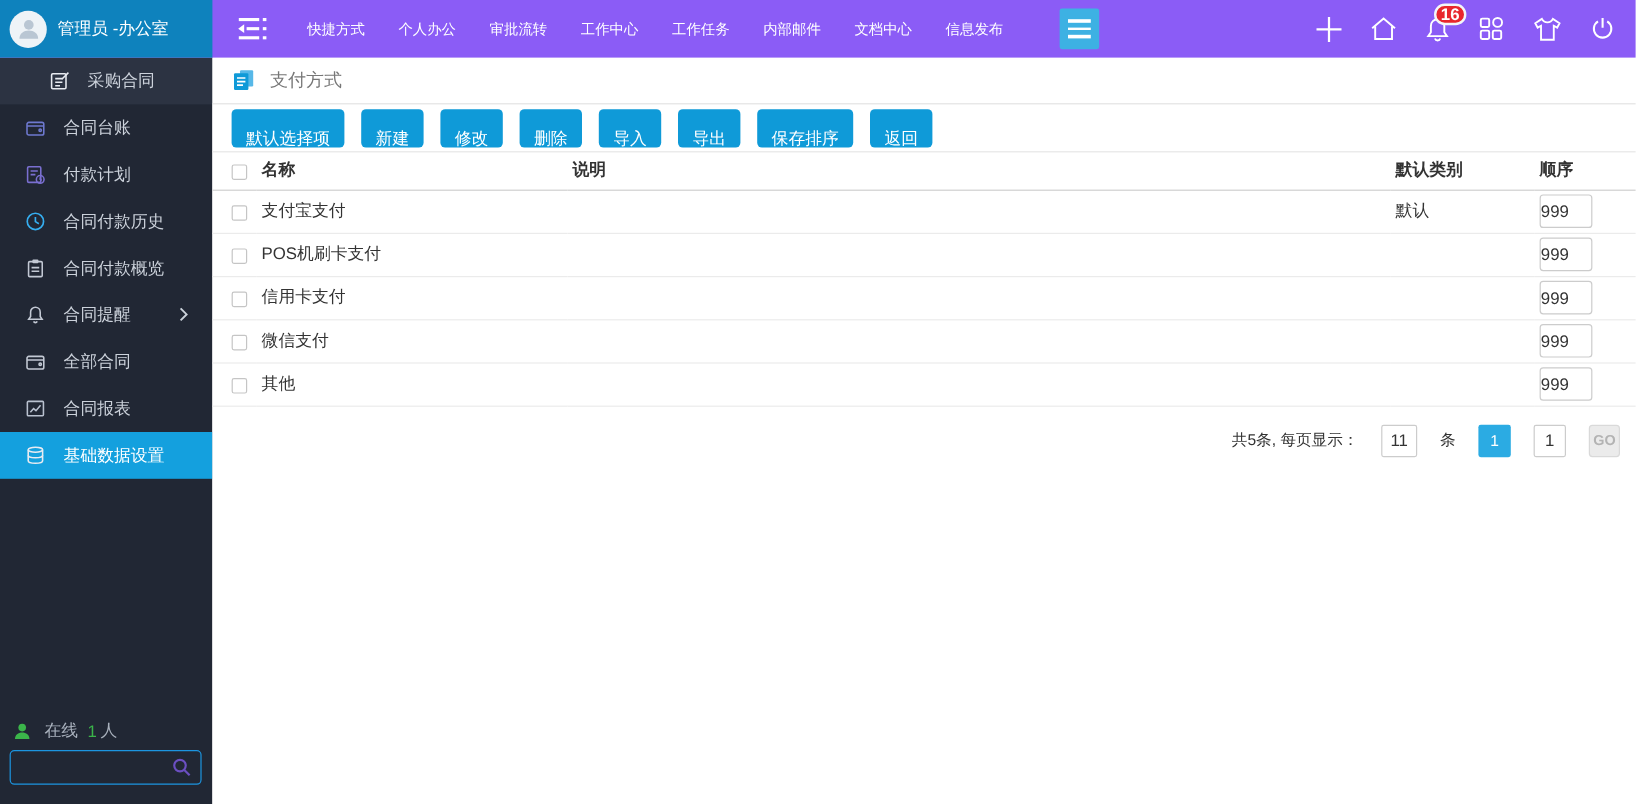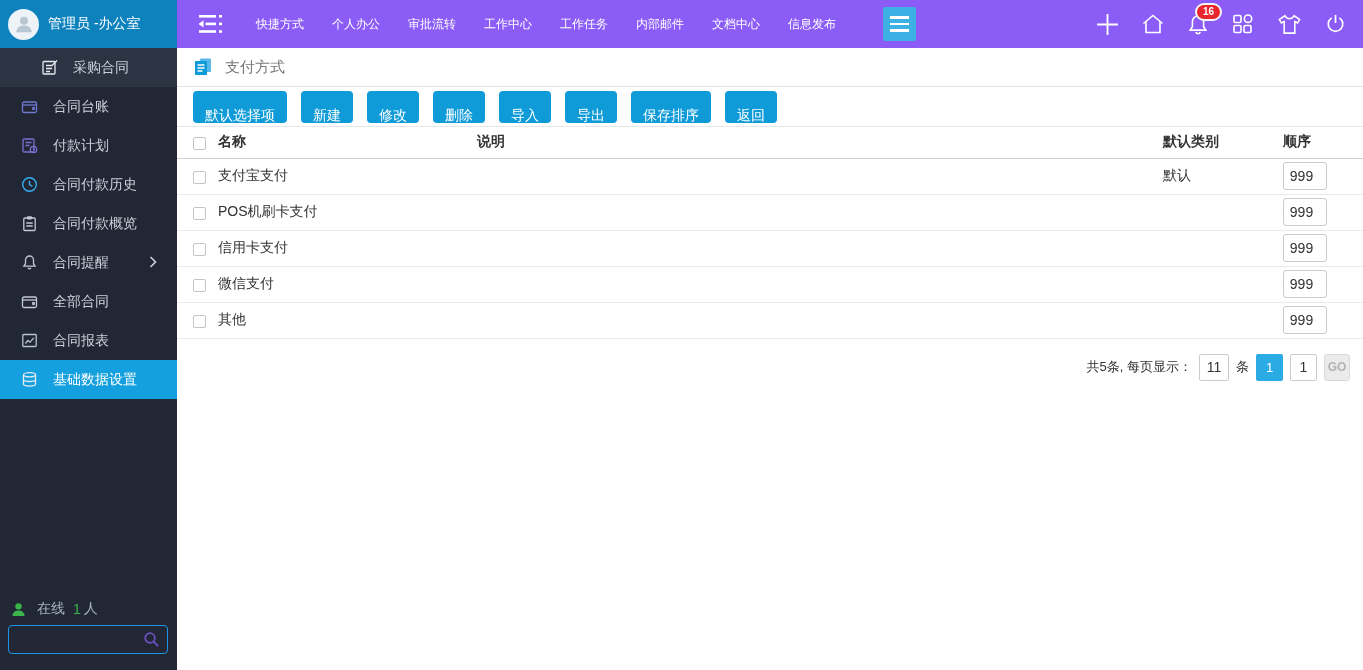--- a/index.html
+++ b/index.html
@@ -20,21 +20,21 @@
     white-space:nowrap; cursor:pointer; }
   .hamburger-box { width:33px; height:34px; background:#3db1e3; border-radius:2px;
     margin-left:33px; display:flex; flex-direction:column; justify-content:center;
     align-items:center; gap:4px; cursor:pointer; }
   .hamburger-box i { display:block; width:19px; height:2.5px; background:#fff; }
   .top-icons { margin-left:auto; display:flex; align-items:center; gap:21px;
     padding-right:16px; }
   .top-icon { position:relative; display:flex; align-items:center; cursor:pointer; }
   .badge { position:absolute; top:-9px; left:9px; min-width:27px; height:18px;
     background:#e8262d; border:2px solid #f3f6f8; border-radius:10px; color:#fff;
-    font-size:10px; font-weight:bold; display:flex; align-items:center;
+    font-size:14px; font-weight:bold; display:flex; align-items:center;
     justify-content:center; padding:0 3px; }
 
   
   .sidebar { position:absolute; top:48px; left:0; width:177px; height:622px;
     background:#212734; }
   .side-item { height:39px; display:flex; align-items:center; padding-left:20px;
     color:#ccd2db; font-size:14px; cursor:pointer; position:relative; }
   .side-item .s-icon { width:18px; height:18px; margin-right:15px; display:flex;
     align-items:center; justify-content:center; flex:0 0 18px; }
   .side-item.first { background:#2c3342;padding-left:40px; }
@@ -71,25 +71,25 @@
     font-weight:bold; border-bottom:1px solid #cfcfcf; }
   table.data td { height:36px; font-size:14px; color:#333;
     border-bottom:1px solid #ebebeb;margin-left:16px; }
   .col-cb { width:37px; } .col-name { width:259px; } .col-desc { width:686px; }
   .col-def { width:120px; } .col-ord { width:auto; }
   .cb-cell { padding-left:16px; }
   .pad4 { padding-left:4px; }
   .cb { display:inline-block; width:13px; height:13px; border:1px solid #c5c5c5;
     border-radius:2px; background:#fff; vertical-align:middle; cursor:pointer; }
   .ord-input { width:44px; height:28px; border:1px solid #ccc; border-radius:3px;
-    font-size:14px; color:#333; text-align:center; padding-right:7px;
+    font-size:14px; color:#333; text-align:left; padding-right:7px;
     font-family:inherit; outline:none; }
 
   .pagination { display:flex; justify-content:flex-end; align-items:center;
-    gap:7px; padding:15px 13px 0 0; font-size:13px; color:#333; }
+    gap:19px; padding:15px 13px 0 0; font-size:13px; color:#333; }
   .pg-input { width:30px; height:27px; border:1px solid #ccc; border-radius:2px;
     text-align:center; font-size:14px; color:#333; font-family:inherit; outline:none; }
   .pg-page { width:27px; height:27px; background:#2babe3; color:#fff; border:none;
     border-radius:2px; font-size:13px; cursor:pointer; font-family:inherit; }
   .pg-goto { width:27px; height:27px; border:1px solid #ccc; border-radius:2px;
     text-align:center; font-size:14px; color:#333; font-family:inherit; outline:none; }
   .pg-go { width:26px; height:27px; background:#ebebeb; color:#b3b3b3;
     border:1px solid #d9d9d9; border-radius:3px; font-size:12px; cursor:pointer;
     font-family:inherit; padding:0;font-weight:bold; }
   svg { display:block; }

